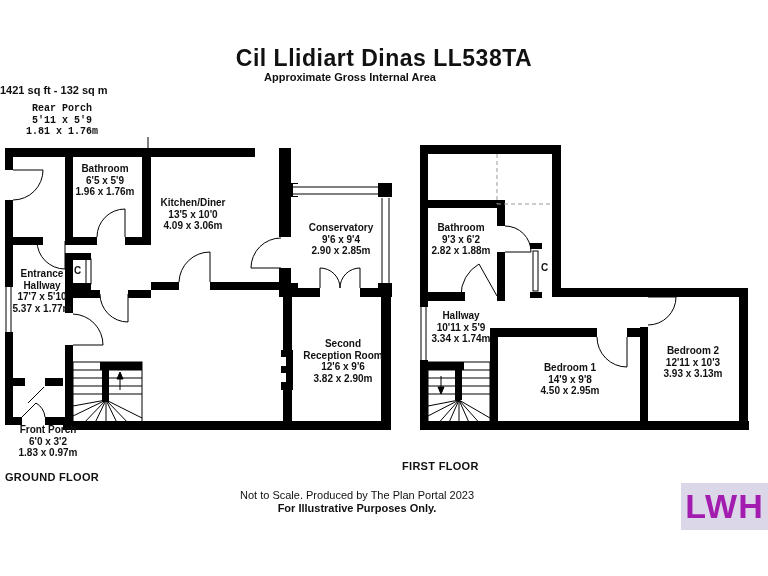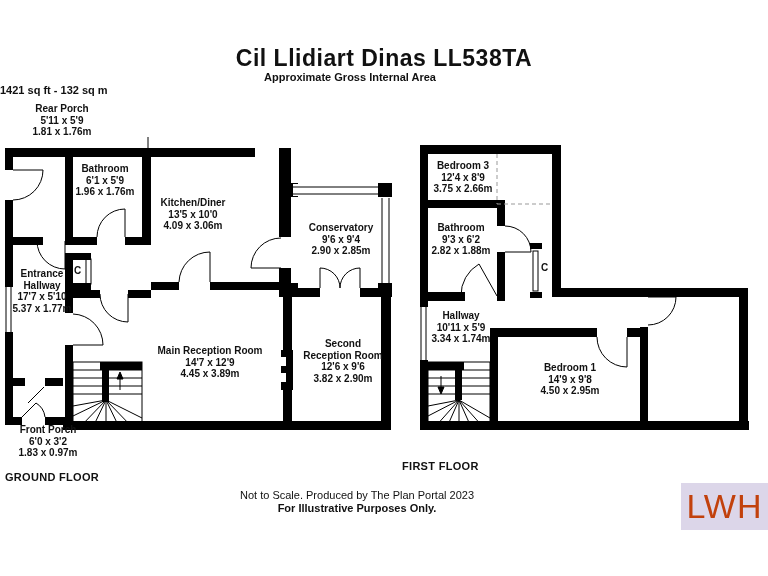--- a/index.html
+++ b/index.html
@@ -11,21 +11,21 @@
   #area{top:84px;left:0;width:768px;text-align:left;font-size:11px;font-weight:bold;}
   .rlabel{position:absolute;transform:translateX(-50%);text-align:center;font-size:10px;
           font-weight:bold;line-height:11.5px;white-space:nowrap;}
   .rlabel .nm{display:block;white-space:normal;margin:0 auto;}
   .cup{position:absolute;font-size:10px;font-weight:bold;}
   .floorlbl{position:absolute;font-size:11px;font-weight:bold;letter-spacing:.3px;}
   #footer{top:489px;left:182px;width:350px;text-align:center;font-size:11px;line-height:13px;}
   #footer .b{font-weight:bold;}
   #watermark{left:681px;top:483px;width:87px;height:47px;background:#dcd6e9;
              display:flex;align-items:center;justify-content:center;}
-  #watermark span{color:#c2410c;font-size:34px;font-weight:400;letter-spacing:1px;line-height:47px;}
+  #watermark span{color:#a21caf;font-size:34px;font-weight:700;letter-spacing:1px;line-height:47px;}
   svg{position:absolute;left:0;top:0;}
   .wall{fill:#000;stroke:none;}
   .thin{fill:none;stroke:#000;stroke-width:1;}
   .thinw{fill:#fff;stroke:none;}
   .dash{fill:none;stroke:#999;stroke-width:1;stroke-dasharray:4 3;}
 </style>
 </head>
 <body>
 
 <div id="page">
@@ -173,81 +173,76 @@
       <g>
         <rect class="thin" x="533" y="251" width="5" height="40" fill="#fff"></rect>
       </g>
     </g>
   </svg>
 
   <div id="title" class="abs">Cil Llidiart Dinas LL538TA</div>
   <div id="subtitle" class="abs">Approximate Gross Internal Area</div>
   <div id="area" class="abs">1421 sq ft - 132 sq m</div>
 
-  <div class="rlabel" style="left:62px;top:103px;">
+  <div class="rlabel" style="left:62px;top:103px;font-family:Liberation Mono, monospace;">
     <span class="nm">Rear Porch</span>
     <span>5'11 x 5'9</span><br>
     <span>1.81 x 1.76m</span>
   </div>
   <div class="rlabel" style="left:105px;top:163px;">
     <span class="nm">Bathroom</span>
-    <span>6'1 x 5'9</span><br>
+    <span>6'5 x 5'9</span><br>
     <span>1.96 x 1.76m</span>
   </div>
   <div class="rlabel" style="left:193px;top:197px;">
     <span class="nm">Kitchen/Diner</span>
     <span>13'5 x 10'0</span><br>
     <span>4.09 x 3.06m</span>
   </div>
   <div class="rlabel" style="left:341px;top:222px;">
     <span class="nm">Conservatory</span>
     <span>9'6 x 9'4</span><br>
     <span>2.90 x 2.85m</span>
   </div>
   <div class="rlabel" style="left:42px;top:268px;">
     <span class="nm" style="max-width:58px;">Entrance Hallway</span>
     <span>17'7 x 5'10</span><br>
     <span>5.37 x 1.77m</span>
   </div>
-  <div class="rlabel" style="left:210px;top:345px;">
-    <span class="nm">Main Reception Room</span>
-    <span>14'7 x 12'9</span><br>
-    <span>4.45 x 3.89m</span>
-  </div>
   <div class="rlabel" style="left:343px;top:338px;">
     <span class="nm" style="max-width:82px;">Second Reception Room</span>
     <span>12'6 x 9'6</span><br>
     <span>3.82 x 2.90m</span>
   </div>
   <div class="rlabel" style="left:48px;top:424px;">
     <span class="nm">Front Porch</span>
     <span>6'0 x 3'2</span><br>
     <span>1.83 x 0.97m</span>
   </div>
   <div class="cup" style="left:74px;top:265px;">C</div>
 
-  <div class="rlabel" style="left:463px;top:160px;">
-    <span class="nm">Bedroom 3</span>
-    <span>12'4 x 8'9</span><br>
-    <span>3.75 x 2.66m</span>
-  </div>
   <div class="rlabel" style="left:461px;top:222px;">
     <span class="nm">Bathroom</span>
     <span>9'3 x 6'2</span><br>
     <span>2.82 x 1.88m</span>
   </div>
   <div class="rlabel" style="left:461px;top:310px;">
     <span class="nm">Hallway</span>
     <span>10'11 x 5'9</span><br>
     <span>3.34 x 1.74m</span>
   </div>
   <div class="rlabel" style="left:570px;top:362px;">
     <span class="nm">Bedroom 1</span>
     <span>14'9 x 9'8</span><br>
     <span>4.50 x 2.95m</span>
+  </div>
+  <div class="rlabel" style="left:693px;top:345px;">
+    <span class="nm">Bedroom 2</span>
+    <span>12'11 x 10'3</span><br>
+    <span>3.93 x 3.13m</span>
   </div>
   <div class="cup" style="left:541px;top:262px;">C</div>
 
   <div class="floorlbl" style="left:5px;top:471px;">GROUND FLOOR</div>
   <div class="floorlbl" style="left:402px;top:460px;">FIRST FLOOR</div>
   <div id="footer" class="abs">
     <span>Not to Scale. Produced by The Plan Portal 2023</span><br>
     <span class="b">For Illustrative Purposes Only.</span>
   </div>
 

